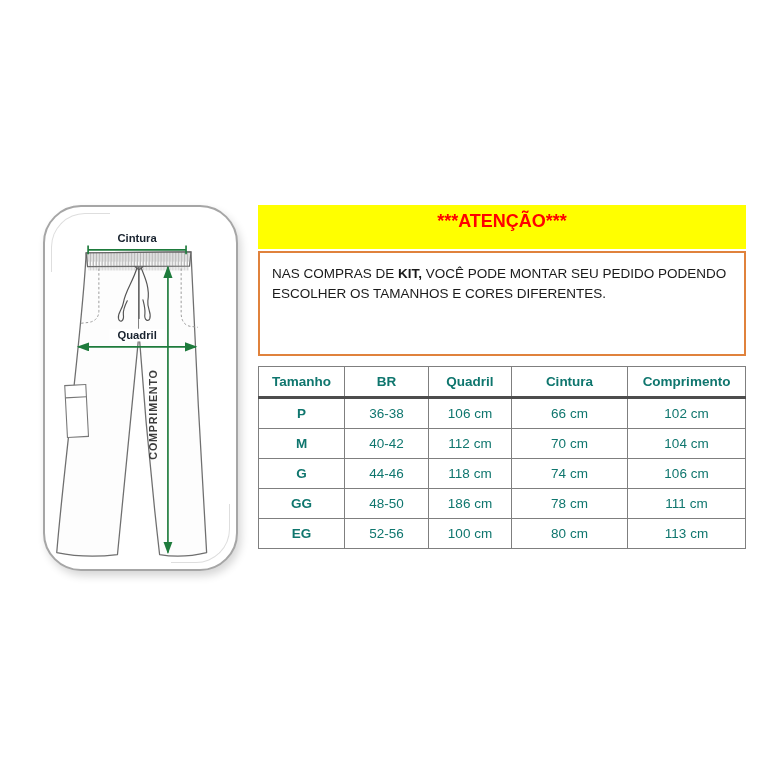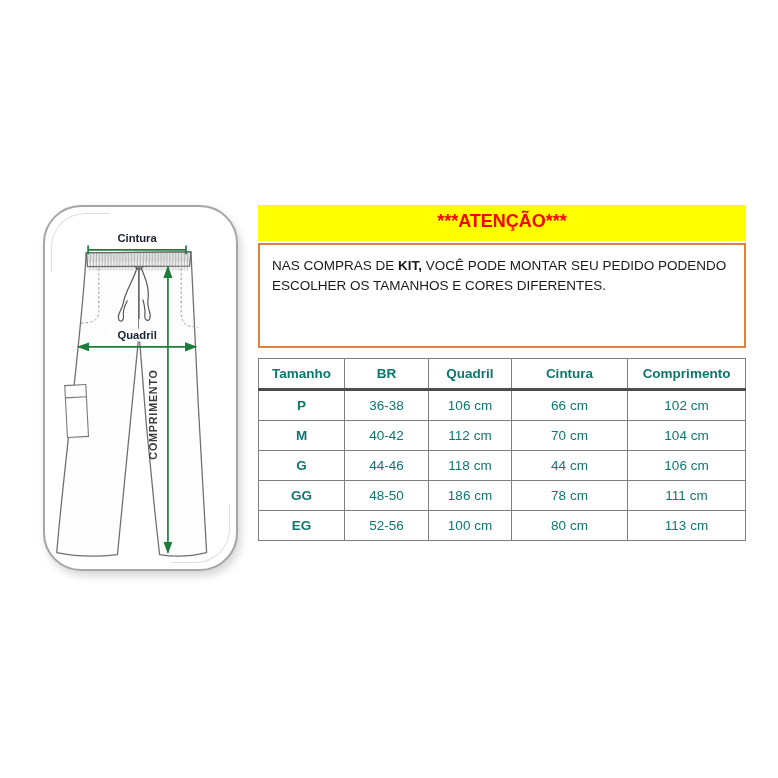--- a/index.html
+++ b/index.html
@@ -25,21 +25,21 @@
     border-bottom:1px solid #dedede;border-right:1px solid #dedede;
     border-bottom-right-radius:34px;
   }
   .pants-svg{position:absolute;left:0;top:0;width:100%;height:100%;}
   .meas-label{font-family:"Liberation Sans",sans-serif;font-size:11.5px;font-weight:bold;fill:#18222e;}
   .meas-label-vert{font-family:"Liberation Sans",sans-serif;font-size:11px;font-weight:bold;fill:#3b3b3b;letter-spacing:0.8px;}
   .meas-line{stroke:var(--green,#1e7b3c);stroke-width:1.7;}
   
   .right-col{position:absolute;left:258px;top:205px;width:488px;}
   .banner{
-    height:36px;line-height:32px;text-align:center;
+    height:44px;line-height:32px;text-align:center;
     background:var(--banner-bg,#ffff00);color:var(--banner-text,#ff0000);
     font-size:18px;font-weight:bold;
   }
   .info-box{
     margin-top:2px;height:105px;box-sizing:border-box;
     border:2px solid var(--info-border,#e0823c);
     padding:11px 12px 0 12px;
     font-size:13.5px;line-height:20px;color:#1a1a1a;
   }
   .info-box p{margin:0;}
@@ -168,21 +168,21 @@
           <td>M</td>
           <td>40-42</td>
           <td>112 cm</td>
           <td>70 cm</td>
           <td>104 cm</td>
         </tr>
         <tr>
           <td>G</td>
           <td>44-46</td>
           <td>118 cm</td>
-          <td>44 cm</td>
+          <td>74 cm</td>
           <td>106 cm</td>
         </tr>
         <tr>
           <td>GG</td>
           <td>48-50</td>
           <td>186 cm</td>
           <td>78 cm</td>
           <td>111 cm</td>
         </tr>
         <tr>

